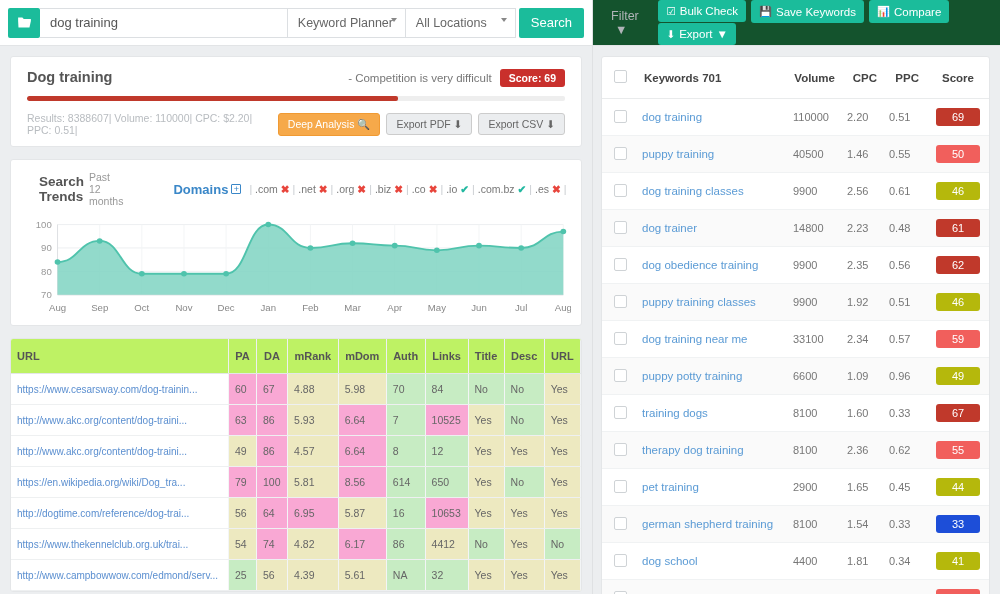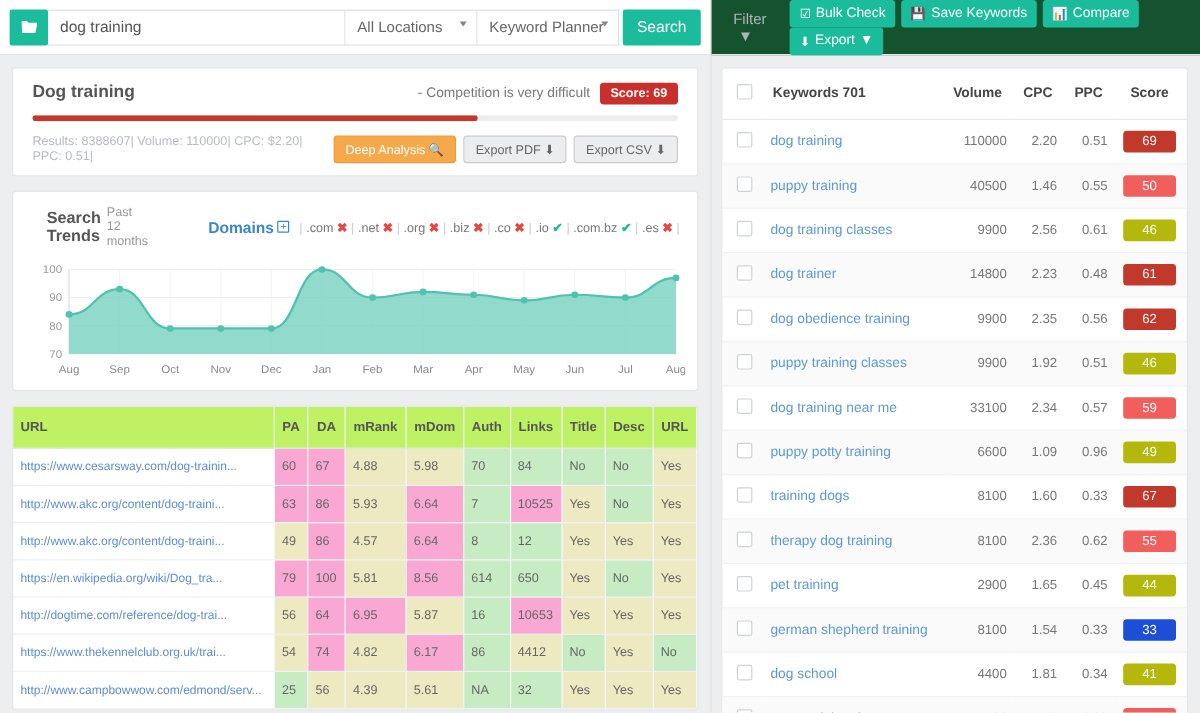--- a/index.html
+++ b/index.html
@@ -146,47 +146,47 @@
   table.kwt tr.alt td { background: #fafafa; }
   .kw-name a { color: #5b9bd5; text-decoration: none; font-size: 11.5px; }
   .cb {
     width: 13px; height: 13px; border: 1px solid #cfd3d6; border-radius: 2px;
     background: #fff; display: inline-block; cursor: pointer;
   }
   .th-cb { width: 36px; text-align: center; }
   .th-kw { text-align: left; padding-left: 6px !important; }
   .th-num { width: 54px; text-align: right; padding-right: 8px !important; }
   .th-s { width: 62px; text-align: center; }
-  td.num { text-align: right; padding-right: 8px; margin-top: 40px; }
+  td.num { padding-right: 8px; margin-top: 40px; }
   td.cbc { text-align: center; }
   .score-pill {
     display: inline-block; min-width: 44px; padding: 3px 0; border-radius: 3px;
     color: #fff; font-size: 11px; text-align: center;
   }
 </style>
 </head>
 <body>
 
 <div class="app">
 
   <div class="left-pane">
 
     <div class="topbar">
       <div class="folder-btn">
         <svg viewBox="0 0 24 24">
             <path d="M3 5h6l2 2h10v3H3V5zm0 5h18l-2 9H3.5L3 10z"></path>
           </svg>
       </div>
       <input class="search-input" value="dog training" placeholder="Enter keyword" style="">
+      <div class="sel sel-src">
+        <span>Keyword Planner</span>
+        <span class="caret"></span>
+      </div>
       <div class="sel sel-loc">
         <span>All Locations</span>
-        <span class="caret"></span>
-      </div>
-      <div class="sel sel-src">
-        <span>Keyword Planner</span>
         <span class="caret"></span>
       </div>
       <button class="search-btn">Search</button>
     </div>
 
     <div class="scroll-area">
 
       <div class="card ov">
         <div class="ov-top">
           <span class="ov-title">Dog training</span>

